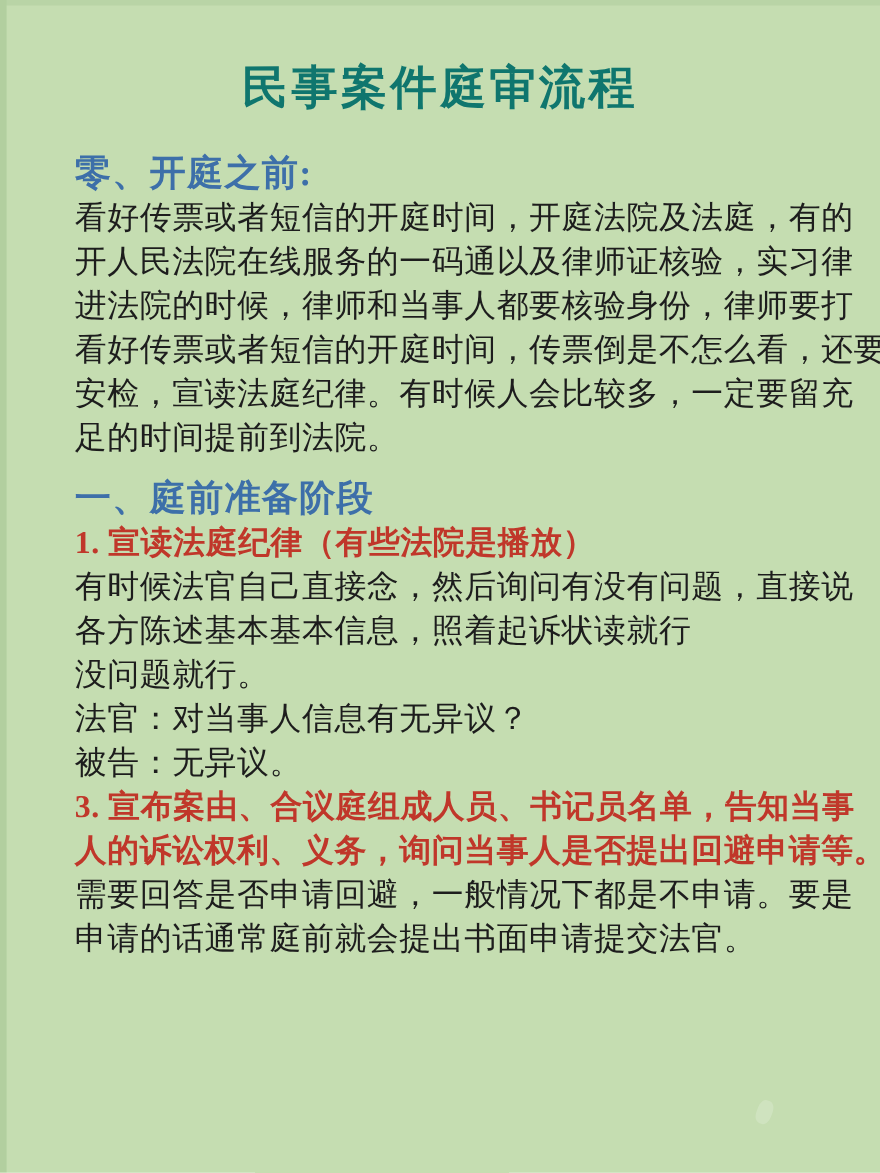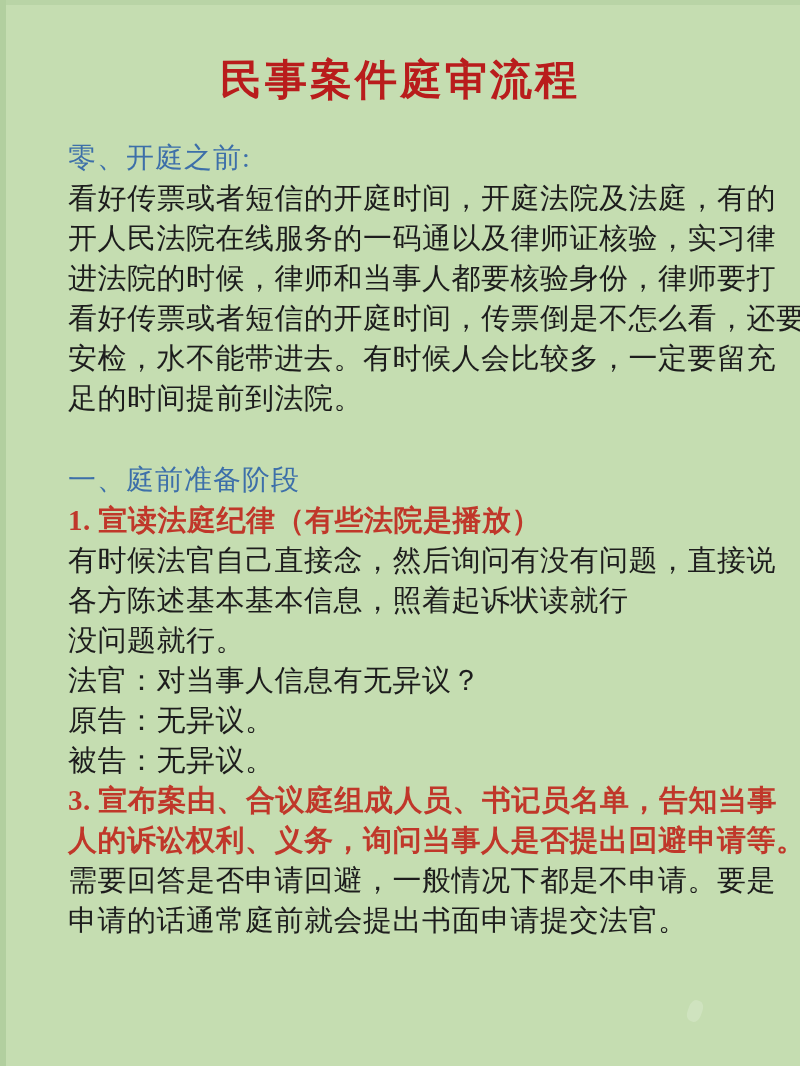--- a/index.html
+++ b/index.html
@@ -23,36 +23,36 @@
     background: #b2cf9f;
   }
   .title {
     margin: 0;
     padding-top: 56px;
     text-align: center;
     font-family: "Liberation Sans", "DejaVu Sans", sans-serif;
     font-size: 42px;
     line-height: 48px;
     font-weight: 700;
-    color: #b91c1c;
+    color: #0f766e;
     letter-spacing: 3px;
   }
   .content {
     padding: 0 62px 0 68px;
   }
   .heading {
     margin-top: 34px;
-    font-size: 28px;
+    font-size: 33px;
     line-height: 40px;
-    font-weight: 400;
+    font-weight: 700;
     color: #3d6fa9;
     letter-spacing: 1px;
   }
   .heading.second {
-    margin-top: 42px;
+    margin-top: 16px;
   }
   .line {
     font-size: 29px;
     line-height: 40px;
     color: #1d1d1d;
     white-space: nowrap;
     letter-spacing: 0.5px;
   }
   .line.red {
     color: #c0372a;
@@ -77,31 +77,30 @@
   <h1 class="title">民事案件庭审流程</h1>
 
   <div class="content">
 
     <div class="heading">零、开庭之前:</div>
 
     <div class="line">看好传票或者短信的开庭时间，开庭法院及法庭，有的</div>
     <div class="line">开人民法院在线服务的一码通以及律师证核验，实习律</div>
     <div class="line">进法院的时候，律师和当事人都要核验身份，律师要打</div>
     <div class="line">看好传票或者短信的开庭时间，传票倒是不怎么看，还要</div>
-    <div class="line">安检，水不能带进去。有时候人会比较多，一定要留充</div>
+    <div class="line">安检，宣读法庭纪律。有时候人会比较多，一定要留充</div>
     <div class="line">足的时间提前到法院。</div>
 
     <div class="heading second">一、庭前准备阶段</div>
 
     <div class="line red">1. 宣读法庭纪律（有些法院是播放）</div>
     <div class="line">有时候法官自己直接念，然后询问有没有问题，直接说</div>
     <div class="line">各方陈述基本基本信息，照着起诉状读就行</div>
     <div class="line">没问题就行。</div>
     <div class="line">法官：对当事人信息有无异议？</div>
-    <div class="line">原告：无异议。</div>
     <div class="line">被告：无异议。</div>
     <div class="line red">3. 宣布案由、合议庭组成人员、书记员名单，告知当事</div>
     <div class="line red">人的诉讼权利、义务，询问当事人是否提出回避申请等。</div>
     <div class="line">需要回答是否申请回避，一般情况下都是不申请。要是</div>
     <div class="line">申请的话通常庭前就会提出书面申请提交法官。</div>
 
   </div>
 
   <div class="watermark-smudge"></div>
 </div>

